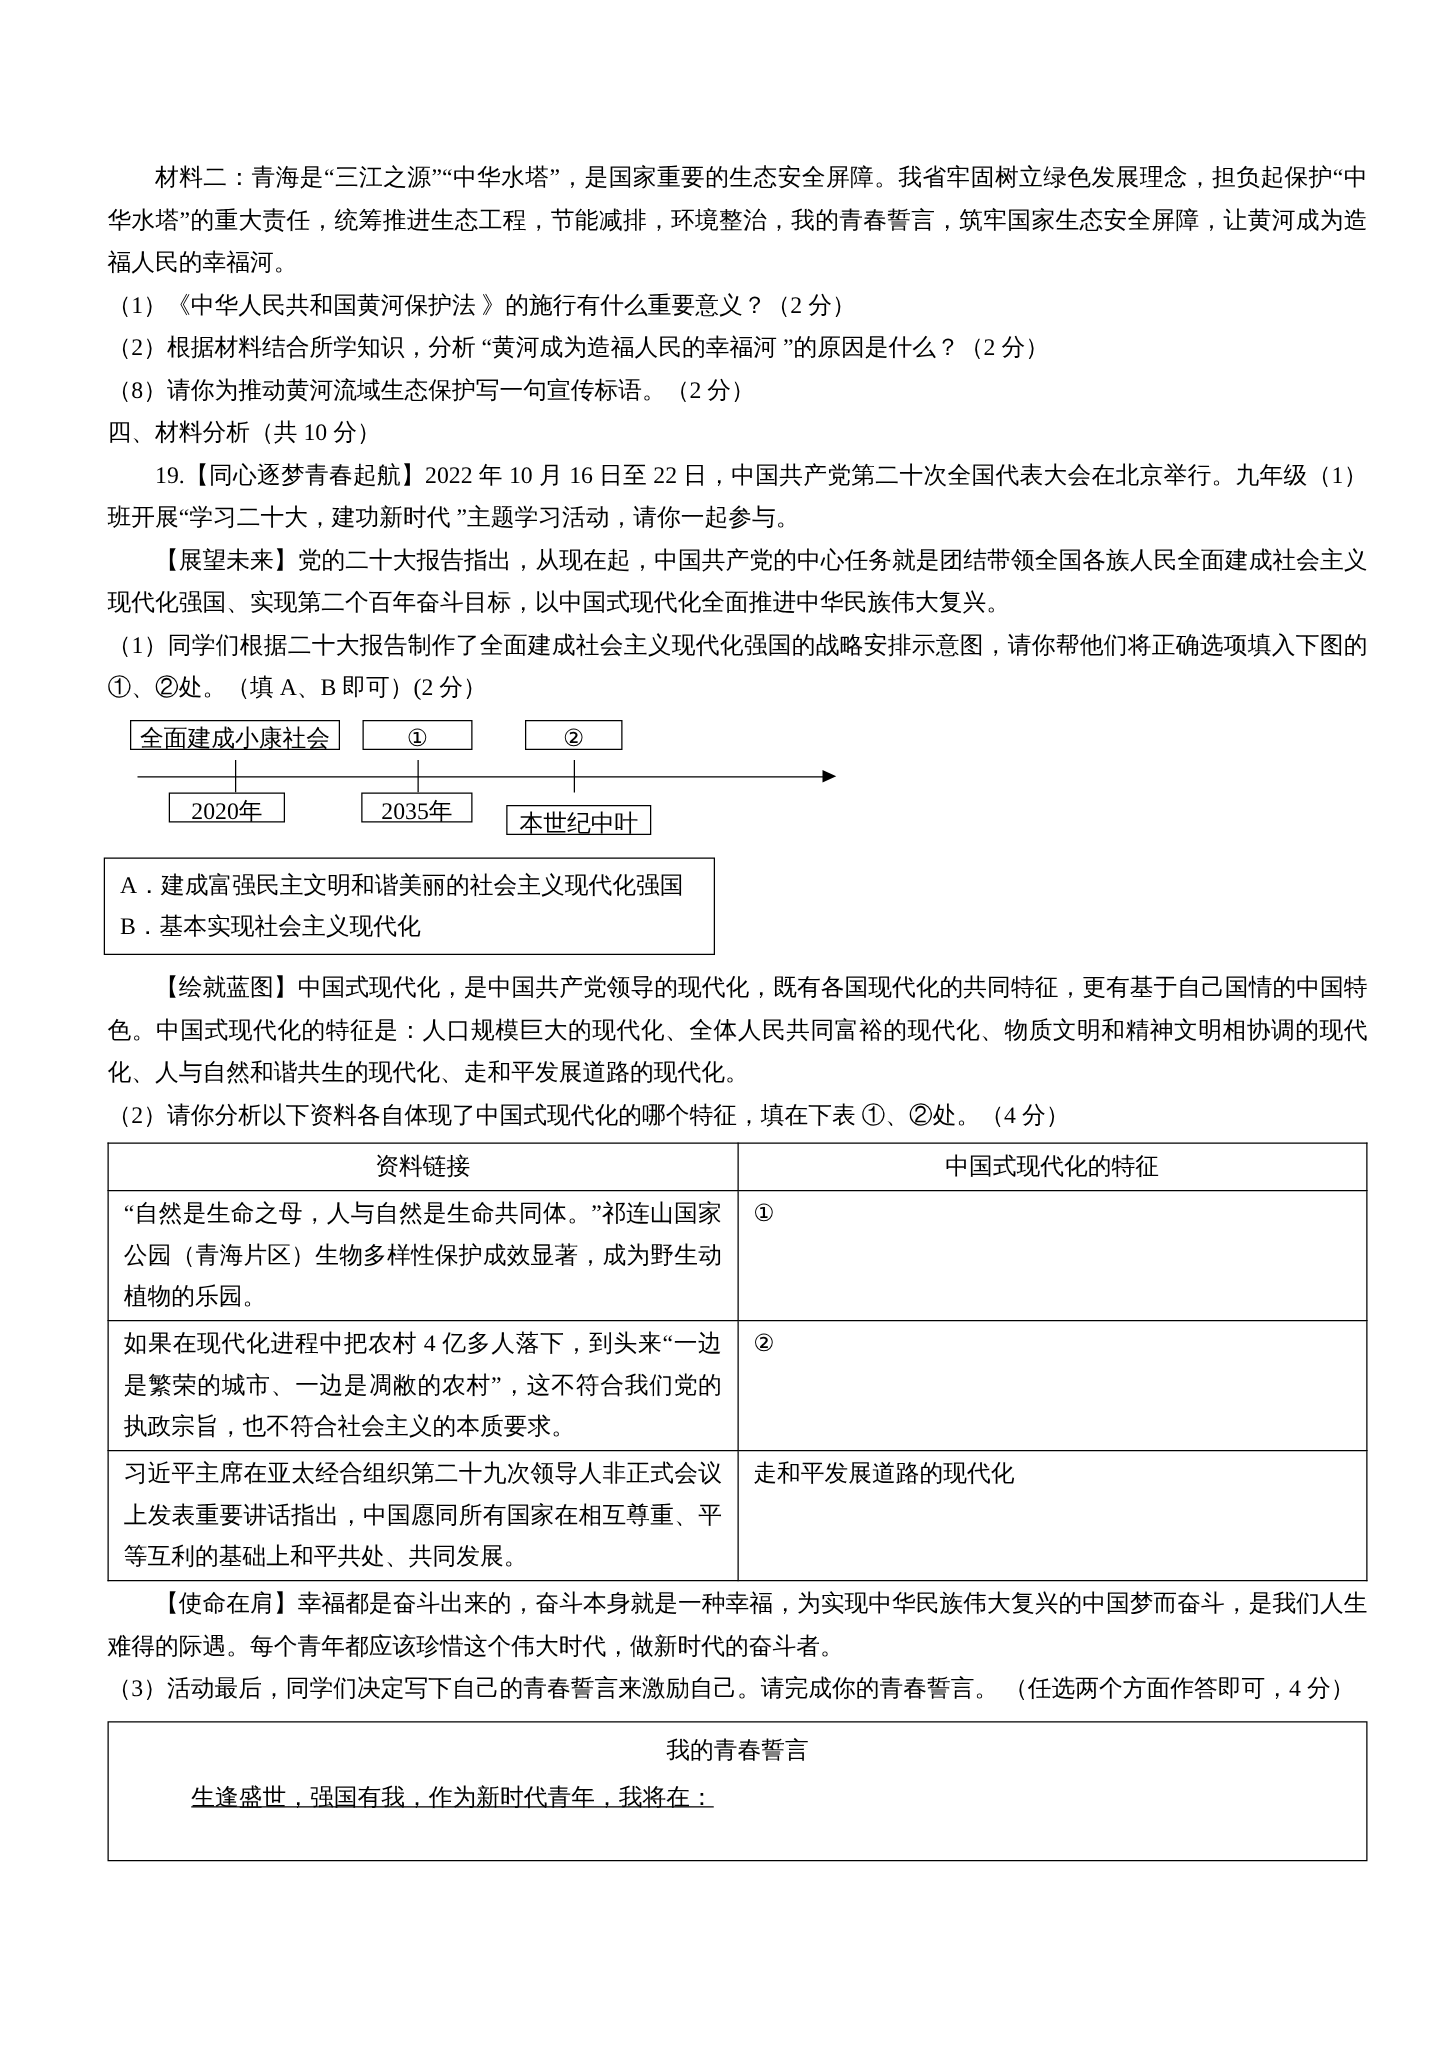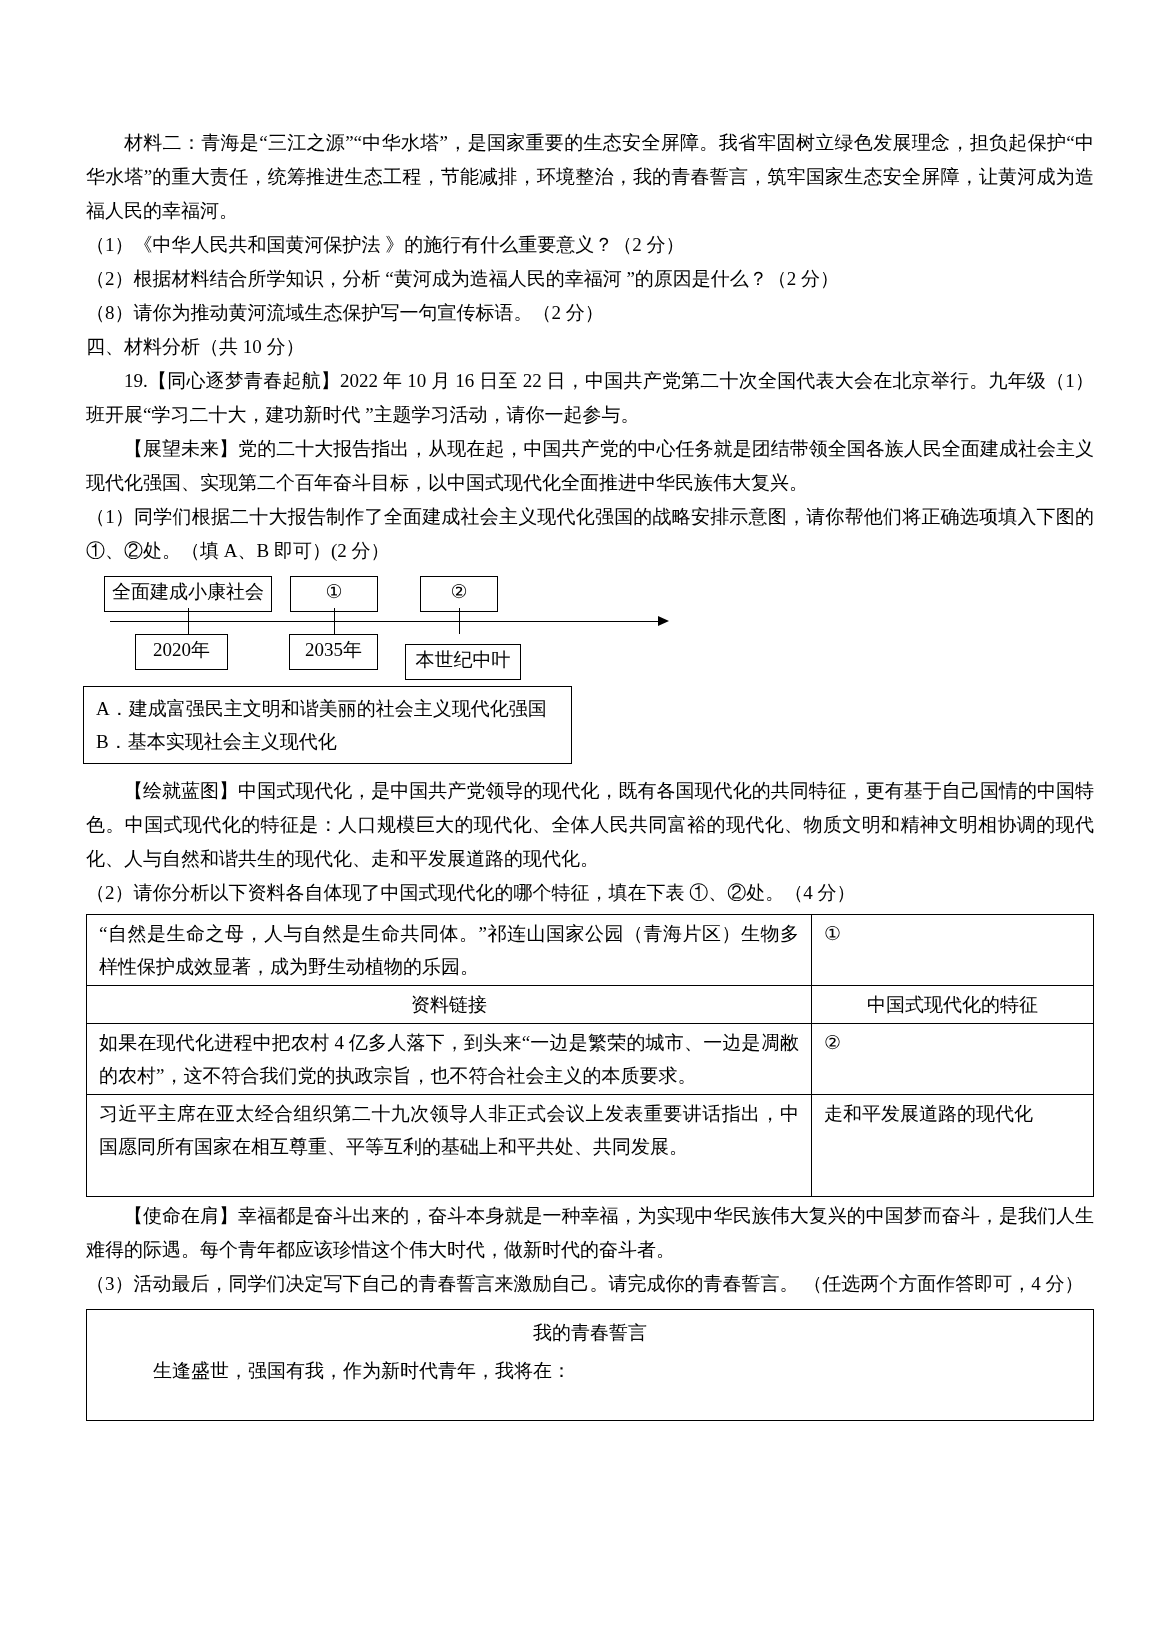--- a/index.html
+++ b/index.html
@@ -11,21 +11,21 @@
     font-size: 19px; line-height: 34px;
   }
   .page { width: 1158px; height: 1638px; padding: 126px 64px 0 86px; overflow: hidden; position: relative; }
   p { margin: 0; text-align: justify; }
   .indent { text-indent: 2em; }
 
   
   .diagram { position: relative; height: 102px; margin: 8px 0 8px 0; }
   .tl-box {
     position: absolute; border: 1px solid #000; background: #fff;
-    text-align: center; height: 36px; line-height: 30px; font-size: 19px;
+    text-align: center; height: 24px; line-height: 30px; font-size: 19px;
   }
   .stage1 { left: 18px;  top: 0; width: 168px; }
   .stage2 { left: 204px; top: 0; width: 88px; }
   .stage3 { left: 334px; top: 0; width: 78px; }
   .tick { position: absolute; width: 0; border-left: 1px solid #000; top: 32px; height: 26px; }
   .t1 { left: 102px; } .t2 { left: 248px; } .t3 { left: 373px; }
   .tl-line { position: absolute; left: 24px; top: 45px; width: 552px; border-top: 1px solid #000; }
   .tl-arrowhead {
     position: absolute; left: 572px; top: 40px; width: 0; height: 0;
     border-left: 11px solid #000; border-top: 5.5px solid transparent; border-bottom: 5.5px solid transparent;
@@ -45,21 +45,21 @@
     padding: 2px 12px; line-height: 33px;
   }
   table.features th { text-align: center; height: 36px; }
   td.src  { width: 72%; text-align: justify; vertical-align: top; }
   td.feat { width: 28%; text-align: left;    vertical-align: top; }
   tr.row-tall td { height: 102px; }
 
   
   .pledge-box { border: 1px solid #000; margin-top: 8px; height: 112px; padding: 4px 28px; }
   .pledge-title { text-align: center; line-height: 38px; }
-  .pledge-body { text-indent: 2em; line-height: 38px; }
+  .pledge-body { text-indent: 2em; line-height: 38px; text-decoration: underline; }
 </style>
 </head>
 <body>
 
 <div class="page">
 
   <p class="indent">材料二：青海是“三江之源”“中华水塔”，是国家重要的生态安全屏障。我省牢固树立绿色发展理念，担负起保护“中华水塔”的重大责任，统筹推进生态工程，节能减排，环境整治，我的青春誓言，筑牢国家生态安全屏障，让黄河成为造福人民的幸福河。</p>
 
   <p>（1）《中华人民共和国黄河保护法 》的施行有什么重要意义？（2 分）</p>
   <p>（2）根据材料结合所学知识，分析 “黄河成为造福人民的幸福河 ”的原因是什么？（2 分）</p>
@@ -89,26 +89,26 @@
     <p>A．建成富强民主文明和谐美丽的社会主义现代化强国</p>
     <p>B．基本实现社会主义现代化</p>
   </div>
 
   <p class="indent">【绘就蓝图】中国式现代化，是中国共产党领导的现代化，既有各国现代化的共同特征，更有基于自己国情的中国特色。中国式现代化的特征是：人口规模巨大的现代化、全体人民共同富裕的现代化、物质文明和精神文明相协调的现代化、人与自然和谐共生的现代化、走和平发展道路的现代化。</p>
   <p>（2）请你分析以下资料各自体现了中国式现代化的哪个特征，填在下表 ①、②处。（4 分）</p>
 
   <table class="features">
     <tbody>
         <tr>
+      <th class="src">资料链接</th>
+      <th class="feat">中国式现代化的特征</th>
+    </tr>
+    <tr>
       <td class="src">“自然是生命之母，人与自然是生命共同体。”祁连山国家公园（青海片区）生物多样性保护成效显著，成为野生动植物的乐园。</td>
       <td class="feat">①</td>
-    </tr>
-    <tr>
-      <th class="src">资料链接</th>
-      <th class="feat">中国式现代化的特征</th>
     </tr>
     <tr>
       <td class="src">如果在现代化进程中把农村 4 亿多人落下，到头来“一边是繁荣的城市、一边是凋敝的农村”，这不符合我们党的执政宗旨，也不符合社会主义的本质要求。</td>
       <td class="feat">②</td>
     </tr>
     <tr class="row-tall">
       <td class="src">习近平主席在亚太经合组织第二十九次领导人非正式会议上发表重要讲话指出，中国愿同所有国家在相互尊重、平等互利的基础上和平共处、共同发展。</td>
       <td class="feat">走和平发展道路的现代化</td>
     </tr>
   </tbody>

